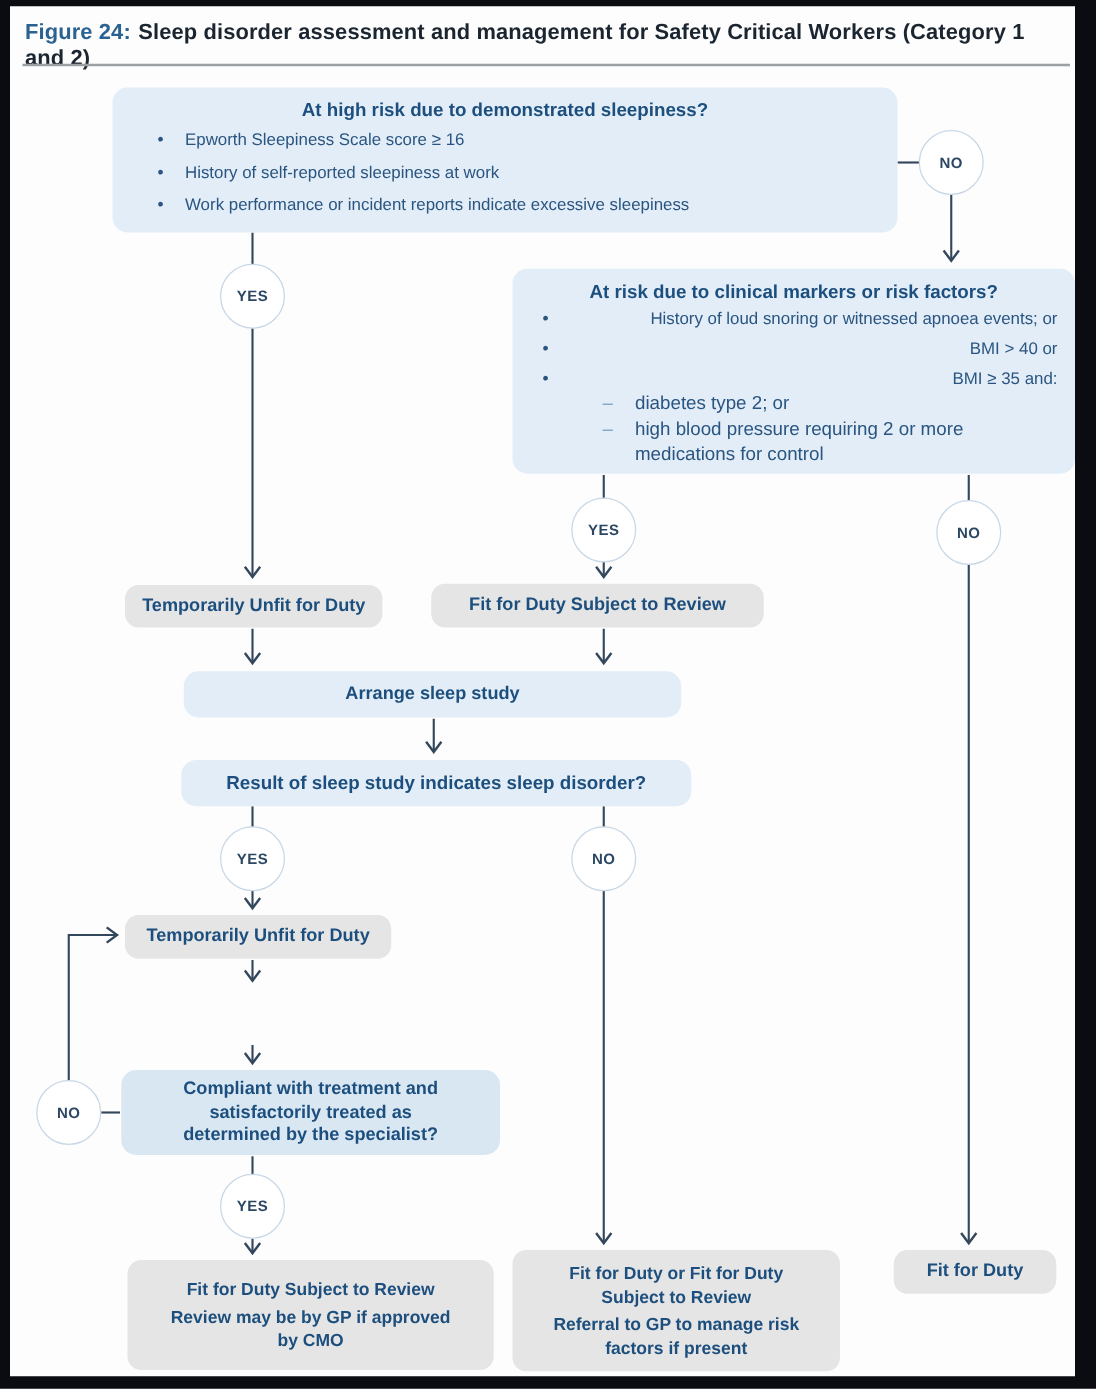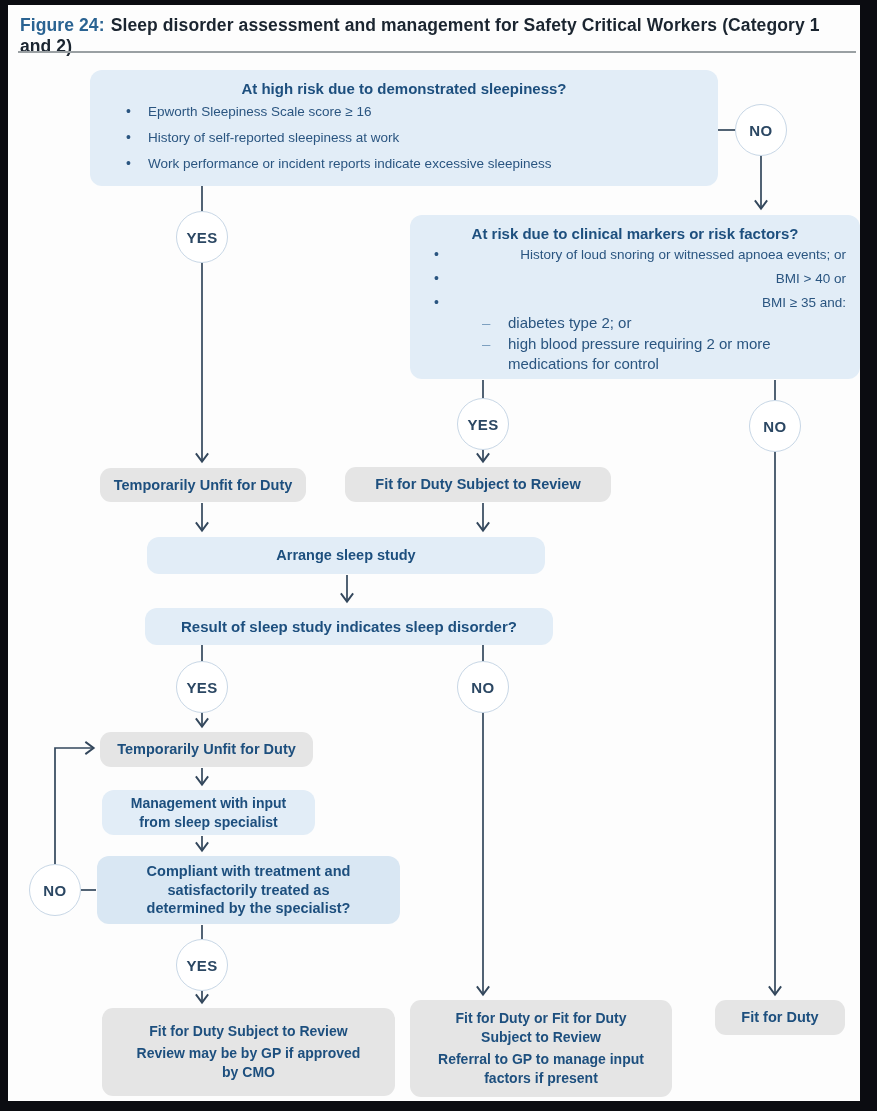--- a/index.html
+++ b/index.html
@@ -45,21 +45,21 @@
   .status{display:flex;align-items:center;justify-content:center;text-align:center;
           font-weight:600;font-size:14.5px;line-height:1.3;}
   .multi{flex-direction:column;gap:3px;}
   .multi p{margin:0;font-weight:600;font-size:14px;line-height:1.35;}
 
   
   .circle{
     position:absolute;width:52px;height:52px;border-radius:50%;z-index:3;
     background:#ffffff;border:1.5px solid #c8d7e6;box-sizing:border-box;
     display:flex;align-items:center;justify-content:center;
-    font-size:15px;font-weight:bold;color:#2b4763;letter-spacing:.4px;
+    font-size:12px;font-weight:bold;color:#2b4763;letter-spacing:.4px;
   }
 </style>
 </head>
 <body>
 
 <div class="stage">
 
   <div class="title">
     <span class="fig-label">Figure 24:</span><span class="fig-text">Sleep disorder assessment and management for Safety Critical Workers (Category 1 and 2)</span>
   </div>
@@ -127,34 +127,31 @@
     <span>Arrange sleep study</span>
   </div>
 
   <div class="box light status" style="left:145px;top:608px;width:408px;height:37px;font-weight:bold;font-size:15px;">
     <span>Result of sleep study indicates sleep disorder?</span>
   </div>
 
   <div class="box medium status" style="left:100px;top:732px;width:213px;height:35px;">
     <span>Temporarily Unfit for Duty</span>
   </div>
-  <div class="box light status" style="left:102px;top:790px;width:213px;height:45px;font-weight:600;font-size:14px;">
-    <span style="max-width:185px;">Management with input from sleep specialist</span>
-  </div>
   <div class="box light2 status" style="left:97px;top:856px;width:303px;height:68px;font-weight:bold;font-size:14.5px;">
     <span style="max-width:226px;">Compliant with treatment and satisfactorily treated as determined by the specialist?</span>
   </div>
 
   <div class="box medium status multi" style="left:102px;top:1008px;width:293px;height:88px;">
     <p style="max-width:250px;">Fit for Duty Subject to Review</p>
     <p style="max-width:242px;">Review may be by GP if approved by CMO</p>
   </div>
   <div class="box medium status multi" style="left:410px;top:1000px;width:262px;height:97px;">
     <p style="max-width:200px;">Fit for Duty or Fit for Duty Subject to Review</p>
-    <p style="max-width:220px;">Referral to GP to manage input factors if present</p>
+    <p style="max-width:220px;">Referral to GP to manage risk factors if present</p>
   </div>
   <div class="box medium status" style="left:715px;top:1000px;width:130px;height:35px;">
     <span>Fit for Duty</span>
   </div>
 
   <div class="circle" style="left:176px;top:211px;">
       <span>YES</span>
     </div>
   <div class="circle" style="left:735px;top:104px;">
       <span>NO</span>

